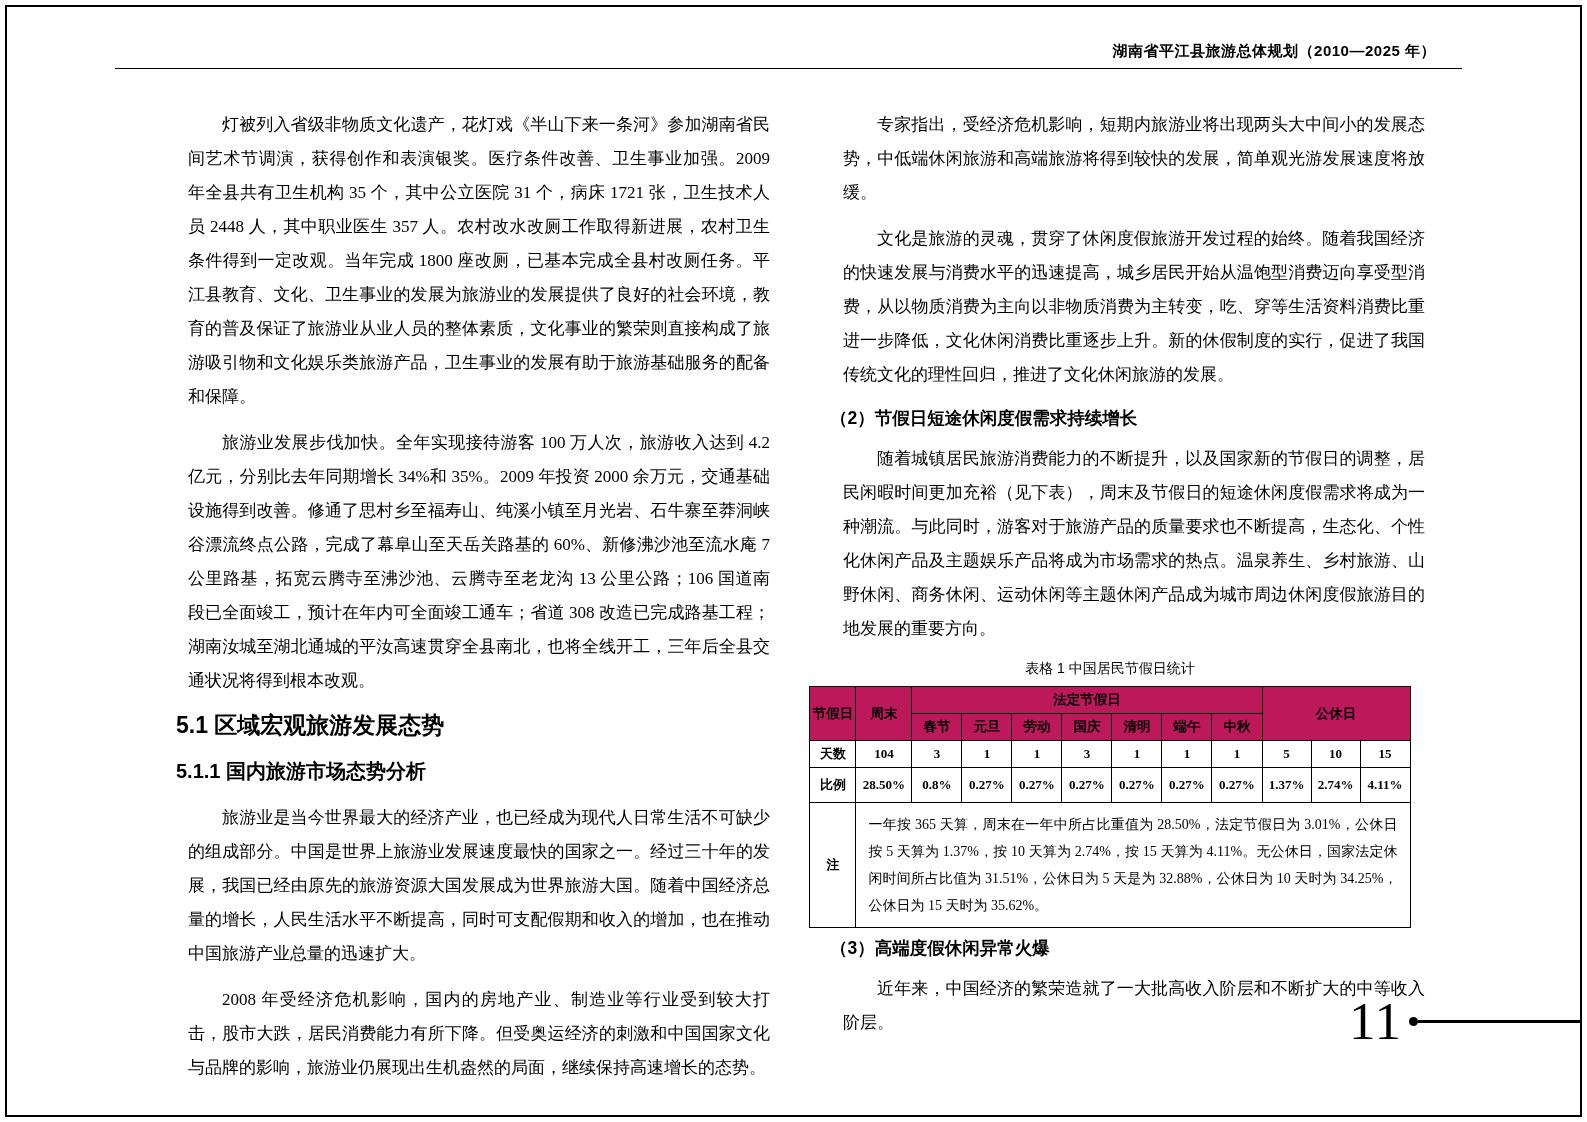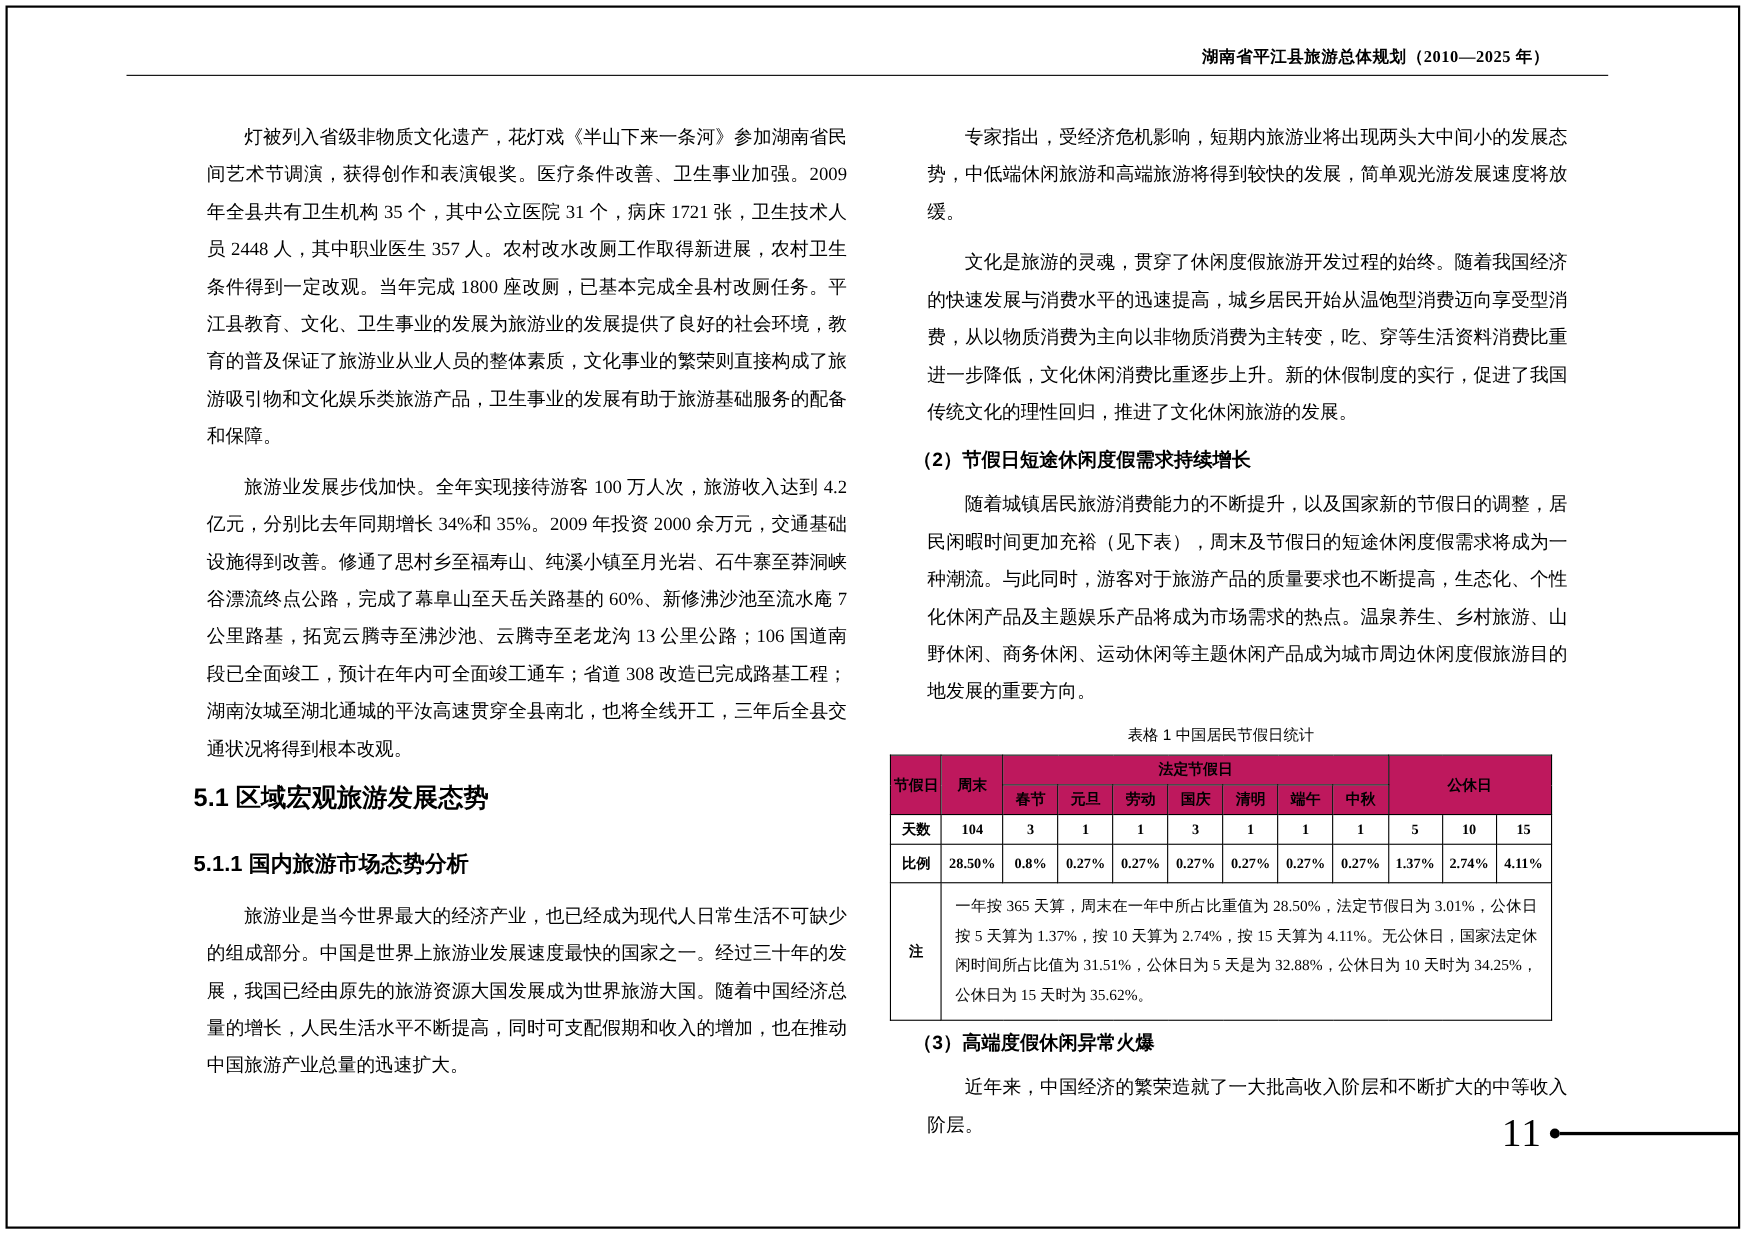--- a/index.html
+++ b/index.html
@@ -8,22 +8,22 @@
   .page {
     position: relative; width: 1587px; height: 1122px; background: #ffffff;
     color: #000; font-family: "Liberation Serif", "DejaVu Serif", serif;
     overflow: hidden;
   }
   .page-frame {
     position: absolute; left: 5px; top: 5px; right: 5px; bottom: 5px;
     border: 2px solid #000; pointer-events: none;
   }
   .doc-header-title {
-    position: absolute; top: 42px; right: 178px;
-    font-family: Liberation Serif, serif;
+    position: absolute; top: 42px; right: 151px;
+    font-family: Liberation Sans, sans-serif;
     font-weight: bold; font-size: 15px; letter-spacing: 0.5px;
   }
   .doc-header-rule {
     position: absolute; top: 68px; left: 115px; right: 125px;
     height: 1px; background: #000;
   }
   .col {
     position: absolute; top: 108px; width: 630px;
     font-size: 17px; line-height: 34px; text-align: justify;
   }
@@ -31,21 +31,21 @@
   .col-right { left: 795px; }
   .body-para { text-indent: 2em; margin-bottom: 12px; margin-left: 48px; }
   .h-sec {
     font-family: "Liberation Sans", "DejaVu Sans", sans-serif;
     font-weight: bold; font-size: 27px; line-height: 1.35;
     margin: 20px 0 20px 0; text-align: left;
   }
   .h-sub {
     font-family: "Liberation Sans", "DejaVu Sans", sans-serif;
     font-weight: bold; font-size: 23px; line-height: 1.35;
-    margin: 0 0 32px 36px; text-align: left;
+    margin: 0 0 17px 36px; text-align: left;
   }
   .h-subsub {
     font-family: "Liberation Sans", "DejaVu Sans", sans-serif;
     font-weight: bold; font-size: 20px; line-height: 1.35;
     margin: 0 0 16px 36px; text-align: left;
   }
   .h-item {
     font-family: "Liberation Sans", "DejaVu Sans", sans-serif;
     font-weight: bold; font-size: 17.5px; line-height: 1.6;
     margin: 6px 0 10px 0; text-indent: 2em; text-align: left;
@@ -76,21 +76,21 @@
   table.stats tr.ratio-row td { padding: 8px 2px; }
   table.stats td.note-cell {
     text-align: justify; padding: 8px 12px; font-size: 14px; line-height: 27px; margin-top: 41px;
   }
   .pagenum-wrap {
     position: absolute; right: 7px; bottom: 74px;
     display: flex; align-items: center;
   }
   .pagenum {
     font-family: "Liberation Serif", "DejaVu Serif", serif;
-    font-size: 36px; line-height: 1; letter-spacing: 1px;
+    font-size: 53px; line-height: 1; letter-spacing: 1px;
   }
   .pagenum-dot {
     width: 9px; height: 9px; background: #000; border-radius: 50%;
     margin-left: 7px;
   }
   .pagenum-line { width: 162px; height: 3px; background: #000; }
 </style>
 </head>
 <body>
 
@@ -99,20 +99,21 @@
 
   <div class="doc-header-title">湖南省平江县旅游总体规划（2010—2025 年）</div>
   <div class="doc-header-rule"></div>
 
   <section class="col col-left">
     <p class="body-para">灯被列入省级非物质文化遗产，花灯戏《半山下来一条河》参加湖南省民间艺术节调演，获得创作和表演银奖。医疗条件改善、卫生事业加强。2009 年全县共有卫生机构 35 个，其中公立医院 31 个，病床 1721 张，卫生技术人员 2448 人，其中职业医生 357 人。农村改水改厕工作取得新进展，农村卫生条件得到一定改观。当年完成 1800 座改厕，已基本完成全县村改厕任务。平江县教育、文化、卫生事业的发展为旅游业的发展提供了良好的社会环境，教育的普及保证了旅游业从业人员的整体素质，文化事业的繁荣则直接构成了旅游吸引物和文化娱乐类旅游产品，卫生事业的发展有助于旅游基础服务的配备和保障。</p>
     <p class="body-para">旅游业发展步伐加快。全年实现接待游客 100 万人次，旅游收入达到 4.2 亿元，分别比去年同期增长 34%和 35%。2009 年投资 2000 余万元，交通基础设施得到改善。修通了思村乡至福寿山、纯溪小镇至月光岩、石牛寨至莽洞峡谷漂流终点公路，完成了幕阜山至天岳关路基的 60%、新修沸沙池至流水庵 7 公里路基，拓宽云腾寺至沸沙池、云腾寺至老龙沟 13 公里公路；106 国道南段已全面竣工，预计在年内可全面竣工通车；省道 308 改造已完成路基工程；湖南汝城至湖北通城的平汝高速贯穿全县南北，也将全线开工，三年后全县交通状况将得到根本改观。</p>
     <h2 class="h-sub">5.1 区域宏观旅游发展态势</h2>
     <h3 class="h-subsub">5.1.1 国内旅游市场态势分析</h3>
     <p class="body-para">旅游业是当今世界最大的经济产业，也已经成为现代人日常生活不可缺少的组成部分。中国是世界上旅游业发展速度最快的国家之一。经过三十年的发展，我国已经由原先的旅游资源大国发展成为世界旅游大国。随着中国经济总量的增长，人民生活水平不断提高，同时可支配假期和收入的增加，也在推动中国旅游产业总量的迅速扩大。</p>
+    <p class="body-para">2008 年受经济危机影响，国内的房地产业、制造业等行业受到较大打击，股市大跌，居民消费能力有所下降。但受奥运经济的刺激和中国国家文化与品牌的影响，旅游业仍展现出生机盎然的局面，继续保持高速增长的态势。</p>
   </section>
 
   <section class="col col-right">
     <p class="body-para">专家指出，受经济危机影响，短期内旅游业将出现两头大中间小的发展态势，中低端休闲旅游和高端旅游将得到较快的发展，简单观光游发展速度将放缓。</p>
     <p class="body-para">文化是旅游的灵魂，贯穿了休闲度假旅游开发过程的始终。随着我国经济的快速发展与消费水平的迅速提高，城乡居民开始从温饱型消费迈向享受型消费，从以物质消费为主向以非物质消费为主转变，吃、穿等生活资料消费比重进一步降低，文化休闲消费比重逐步上升。新的休假制度的实行，促进了我国传统文化的理性回归，推进了文化休闲旅游的发展。</p>
     <h4 class="h-item">（2）节假日短途休闲度假需求持续增长</h4>
     <p class="body-para">随着城镇居民旅游消费能力的不断提升，以及国家新的节假日的调整，居民闲暇时间更加充裕（见下表），周末及节假日的短途休闲度假需求将成为一种潮流。与此同时，游客对于旅游产品的质量要求也不断提高，生态化、个性化休闲产品及主题娱乐产品将成为市场需求的热点。温泉养生、乡村旅游、山野休闲、商务休闲、运动休闲等主题休闲产品成为城市周边休闲度假旅游目的地发展的重要方向。</p>
 
     <div class="table-caption">表格 1 中国居民节假日统计</div>
 

